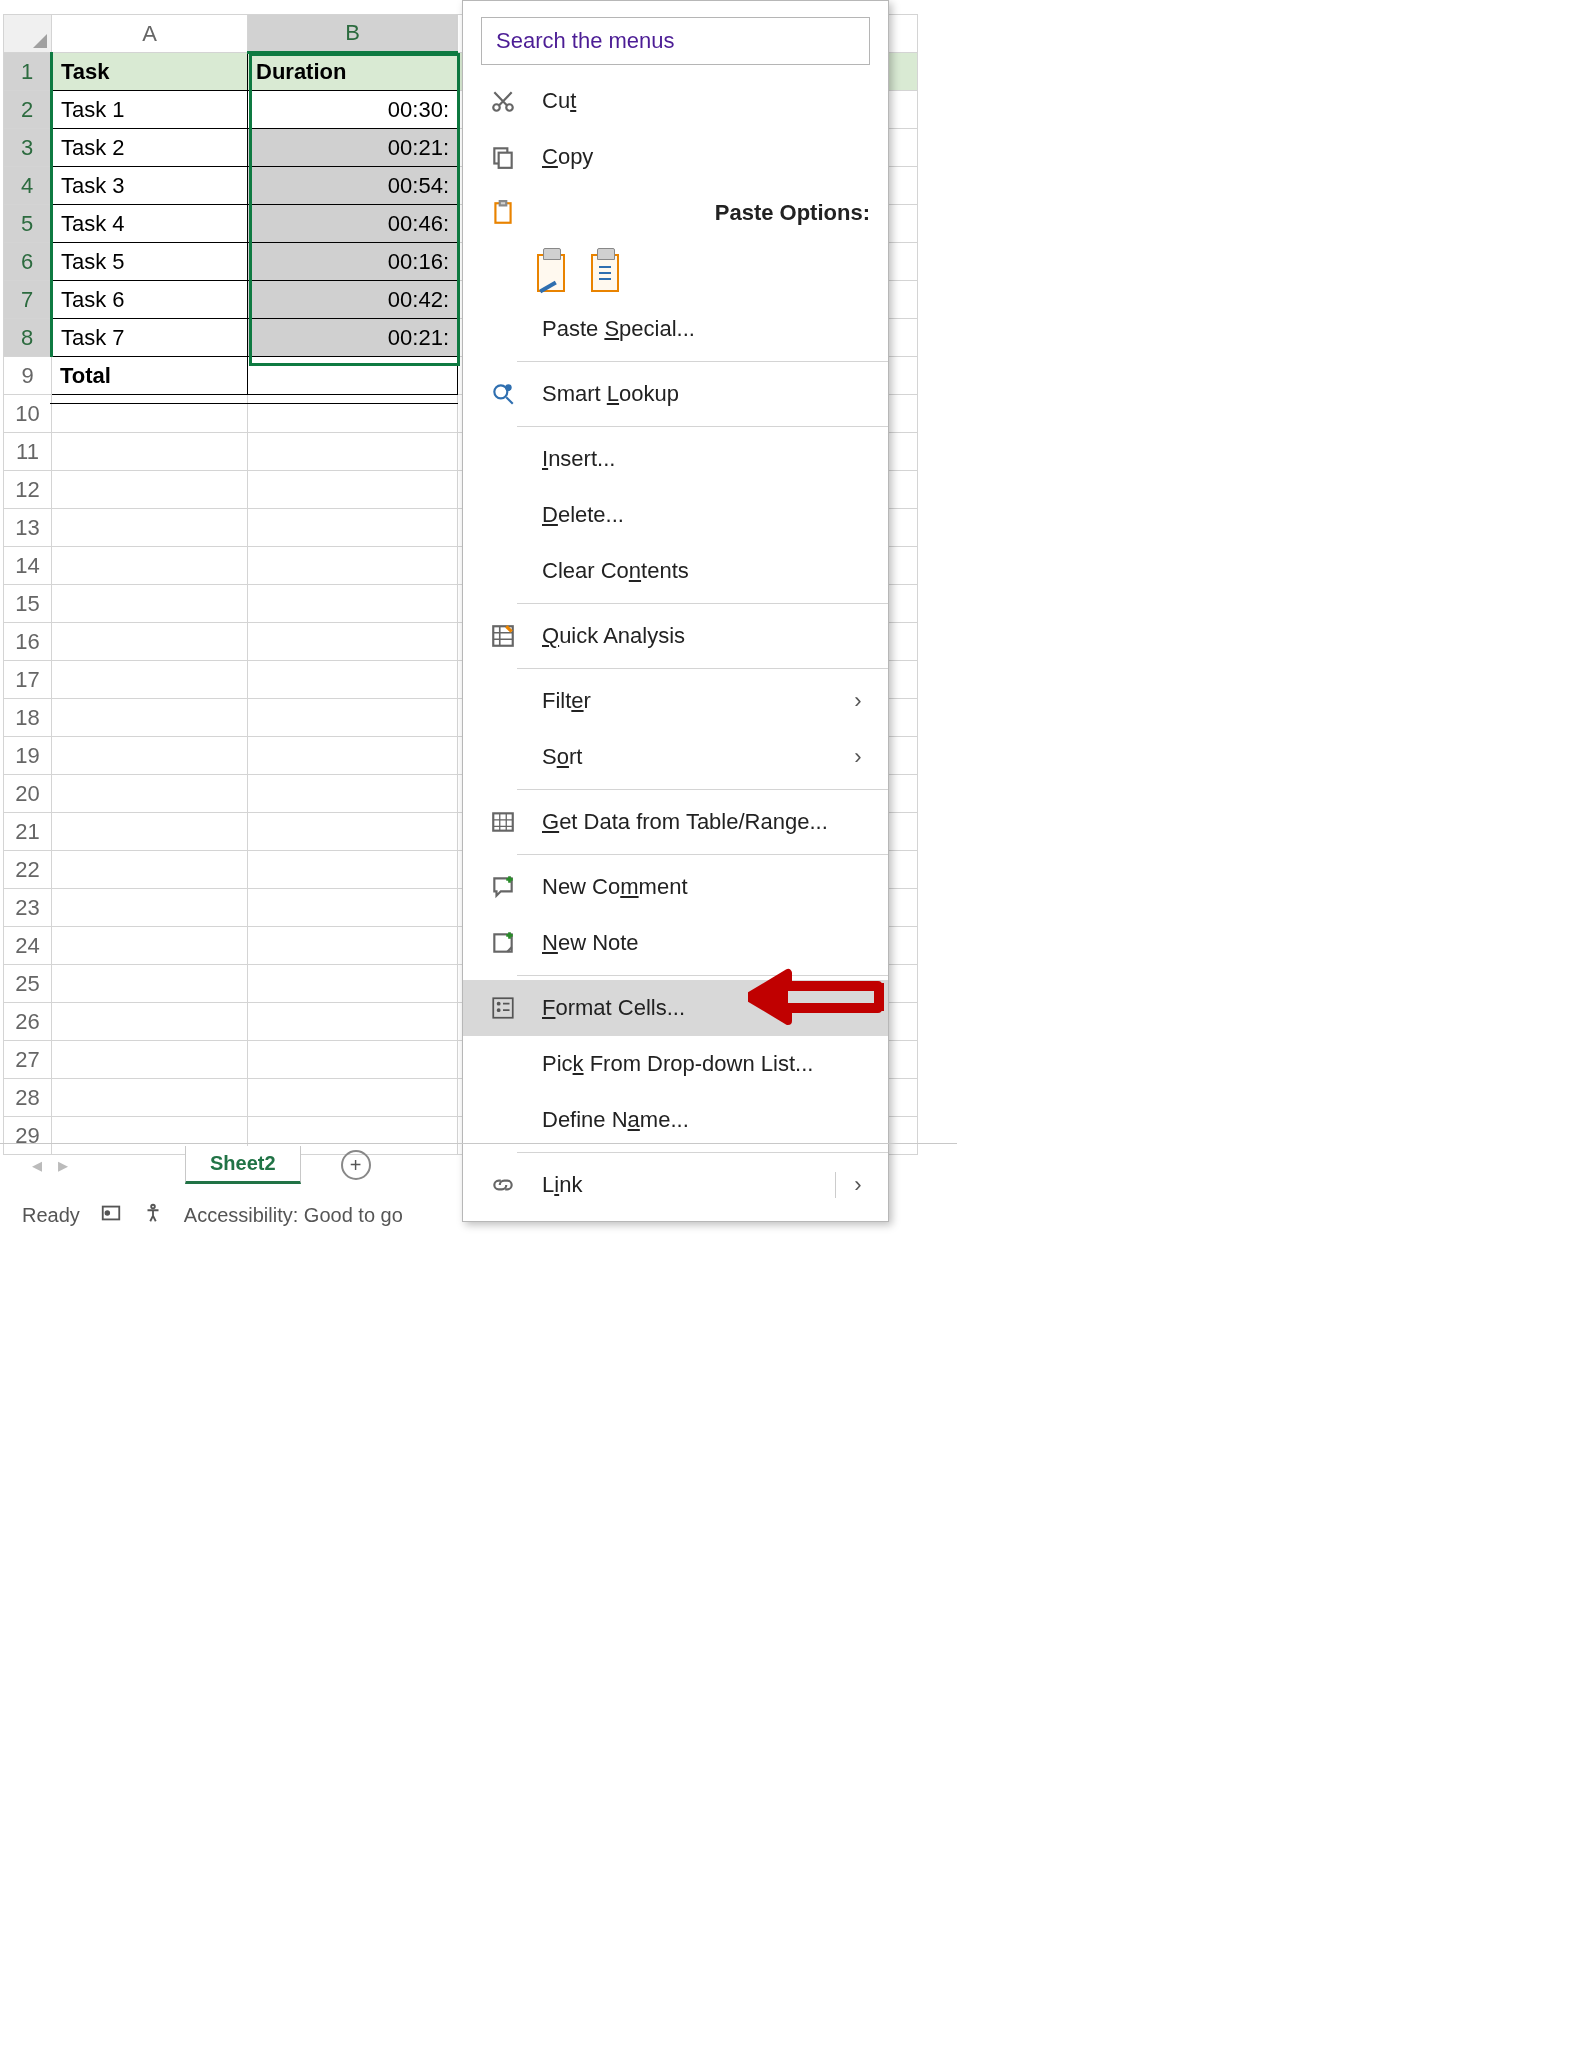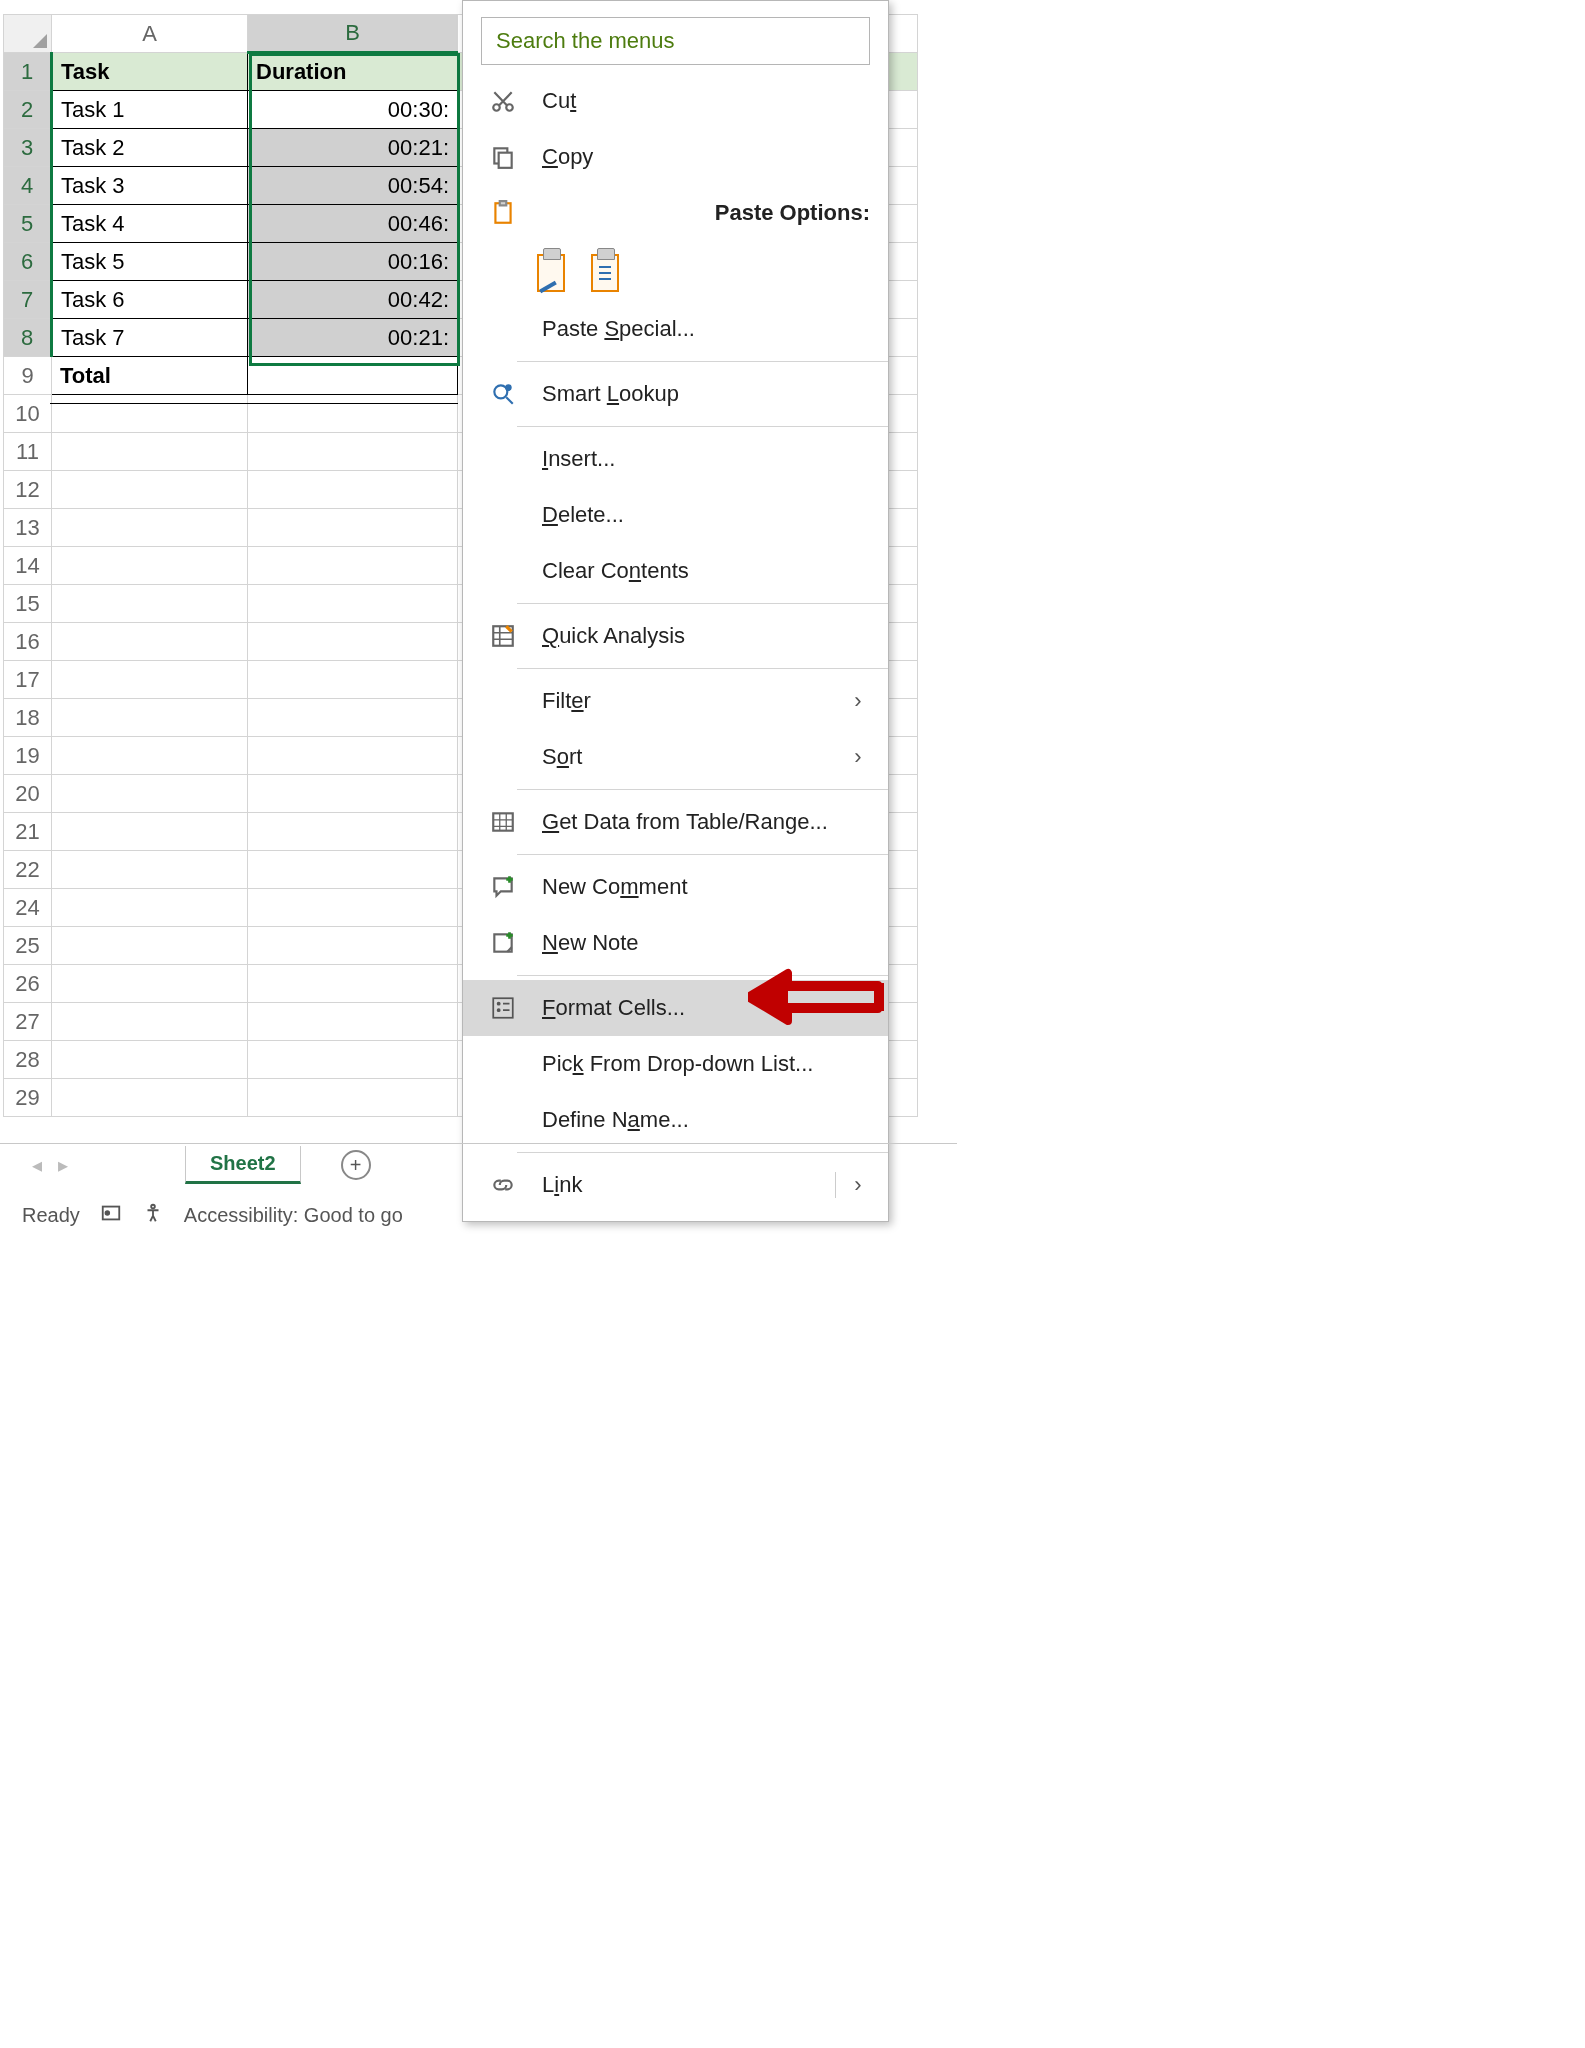--- a/index.html
+++ b/index.html
@@ -135,21 +135,21 @@
     color:#222;
     padding-top: 6px;
     padding-bottom: 8px;
   }
   #menu .search {
     margin: 10px 18px 8px 18px;
     height: 46px;
     border:1px solid #b5b5b5;
     display:flex; align-items:center;
     padding: 0 14px;
-    color:#4d7c0f;
+    color:#4c1d95;
     font-size:22px;
   }
   #menu .item {
     display:flex; align-items:center;
     height:56px;
     padding: 0 18px 0 18px;
     position:relative;
     gap:17px;
   }
   #menu .item.hover { background: var(--menu-hover); }
@@ -455,20 +455,29 @@
         </tr>
         <tr class="r22">
           <th class="row-head">22</th>
           <td class="cell"></td>
           <td class="cell"></td>
           <td class="cell"></td>
           <td class="cell"></td>
           <td class="cell"></td>
           <td class="cell"></td>
         </tr>
+        <tr class="r23">
+          <th class="row-head">23</th>
+          <td class="cell"></td>
+          <td class="cell"></td>
+          <td class="cell"></td>
+          <td class="cell"></td>
+          <td class="cell"></td>
+          <td class="cell"></td>
+        </tr>
         <tr class="r24">
           <th class="row-head">24</th>
           <td class="cell"></td>
           <td class="cell"></td>
           <td class="cell"></td>
           <td class="cell"></td>
           <td class="cell"></td>
           <td class="cell"></td>
         </tr>
         <tr class="r25">

